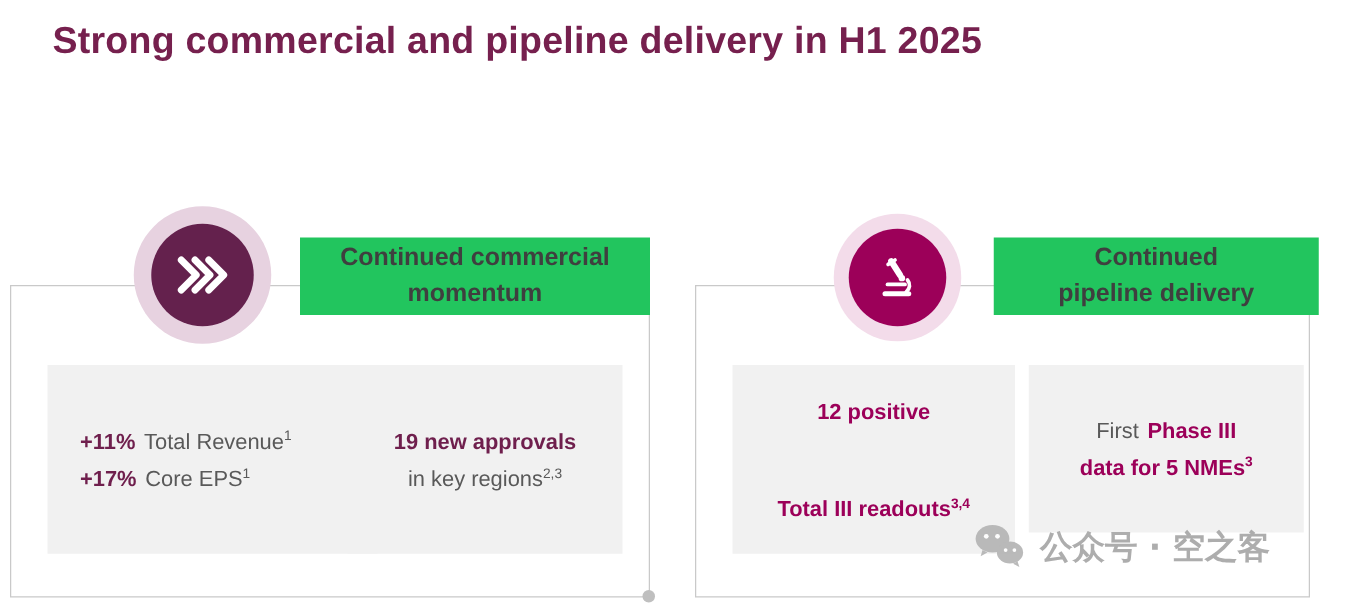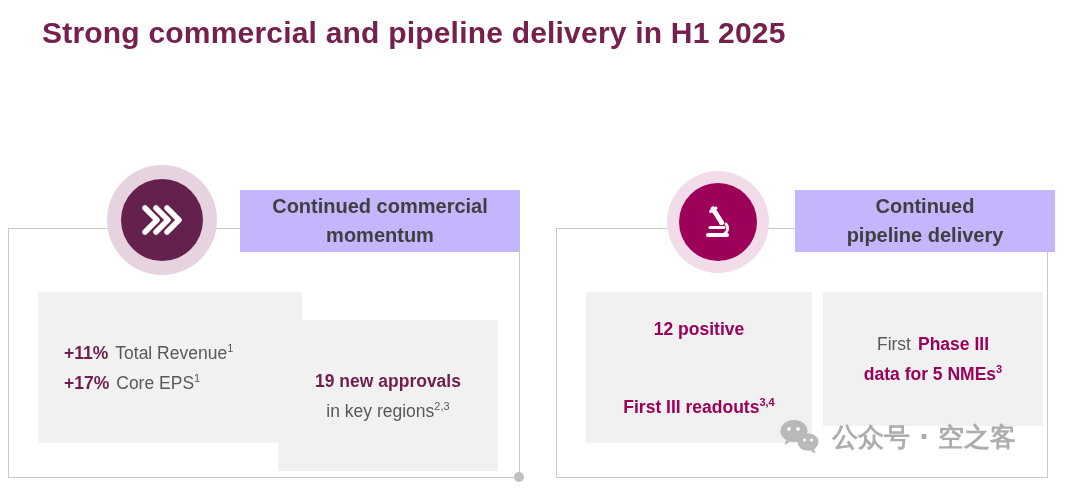--- a/index.html
+++ b/index.html
@@ -23,35 +23,35 @@
   }
   #icon-left-outer{left:107px;top:165px;width:110px;height:110px;background:#e7d2e0;}
   #icon-right-outer{left:667px;top:171px;width:102px;height:102px;background:#f3dcea;}
   .icon-inner{
     border-radius:50%;display:flex;align-items:center;justify-content:center;
   }
   #icon-left-inner{width:82px;height:82px;background:#64214d;}
   #icon-right-inner{width:78px;height:78px;background:#9c0059;}
 
   .heading{
-    position:absolute;z-index:2;background:#c4b5fd;
+    position:absolute;z-index:2;background:#22c55e;
     font-size:20px;font-weight:bold;color:#3f3f3f;
     text-align:center;line-height:29px;padding:2px 0;
   }
   #heading-left{left:240px;top:190px;width:280px;}
   #heading-right{left:795px;top:190px;width:260px;}
 
   .card{
     position:absolute;background:#f1f1f1;box-sizing:border-box;
     display:flex;flex-direction:column;justify-content:center;z-index:2;
     font-size:17.5px;line-height:30px;color:#595959;
   }
   .card.centered{align-items:center;text-align:center;}
   #card-revenue{left:38px;top:292px;width:264px;height:151px;padding-left:26px;}
-  #card-approvals{left:278px;top:292px;width:220px;height:151px;margin-top:28px;}
+  #card-approvals{left:278px;top:292px;width:220px;height:151px;}
   #card-readouts{left:586px;top:292px;width:226px;height:151px;gap:48px;}
   #card-nmes{left:823px;top:292px;width:220px;height:134px;}
 
   .plum{color:#6f1f4d;font-weight:bold;}
   .magenta{color:#9c0059;font-weight:bold;}
   .gray{color:#595959;font-weight:normal;}
   .ml{margin-left:7px;}
   sup{font-size:11px;line-height:0;}
 
   .end-dot{
@@ -129,21 +129,21 @@
     <div>
       <span class="gray">in key regions</span><sup class="gray">2,3</sup>
     </div>
   </div>
 
   <div class="card centered" id="card-readouts">
     <div>
       <span class="magenta">12 positive</span>
     </div>
     <div>
-      <span class="magenta">First III readouts</span><sup class="magenta">3,4</sup>
+      <span class="magenta">Total III readouts</span><sup class="magenta">3,4</sup>
     </div>
   </div>
 
   <div class="card centered" id="card-nmes">
     <div>
       <span class="gray">First</span><span class="magenta ml">Phase III</span>
     </div>
     <div>
       <span class="magenta">data for 5 NMEs</span><sup class="magenta">3</sup>
     </div>

